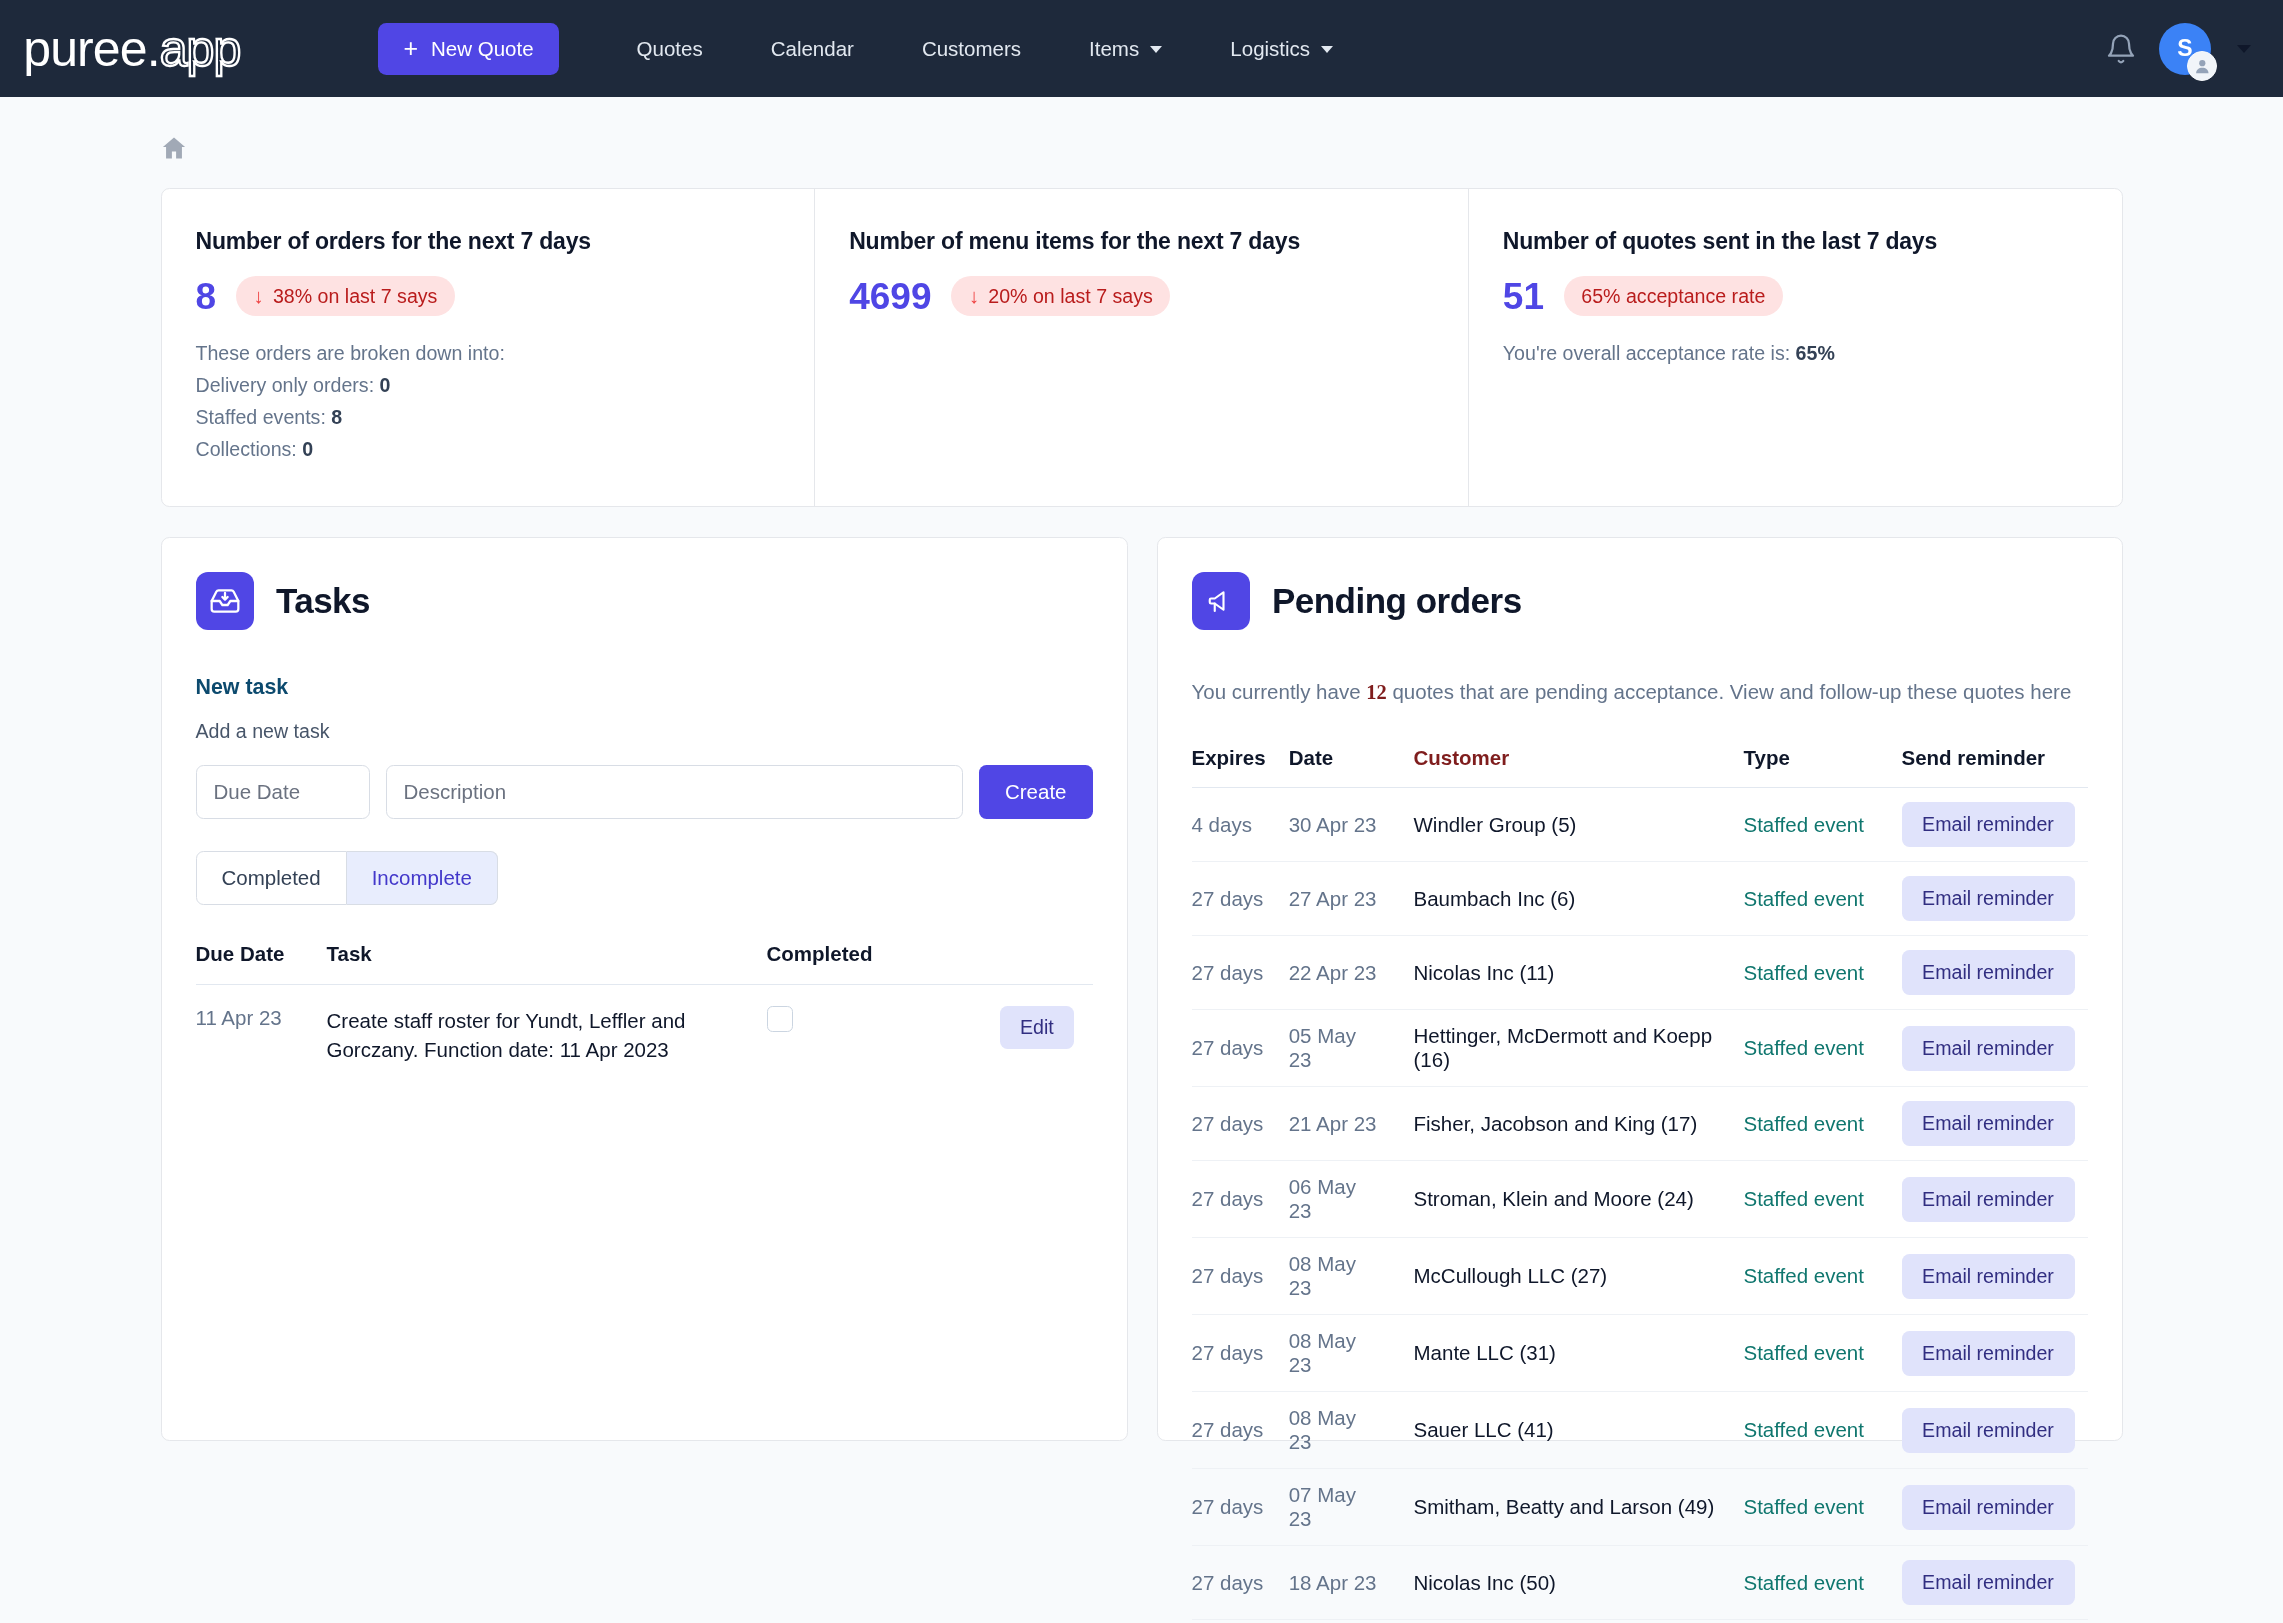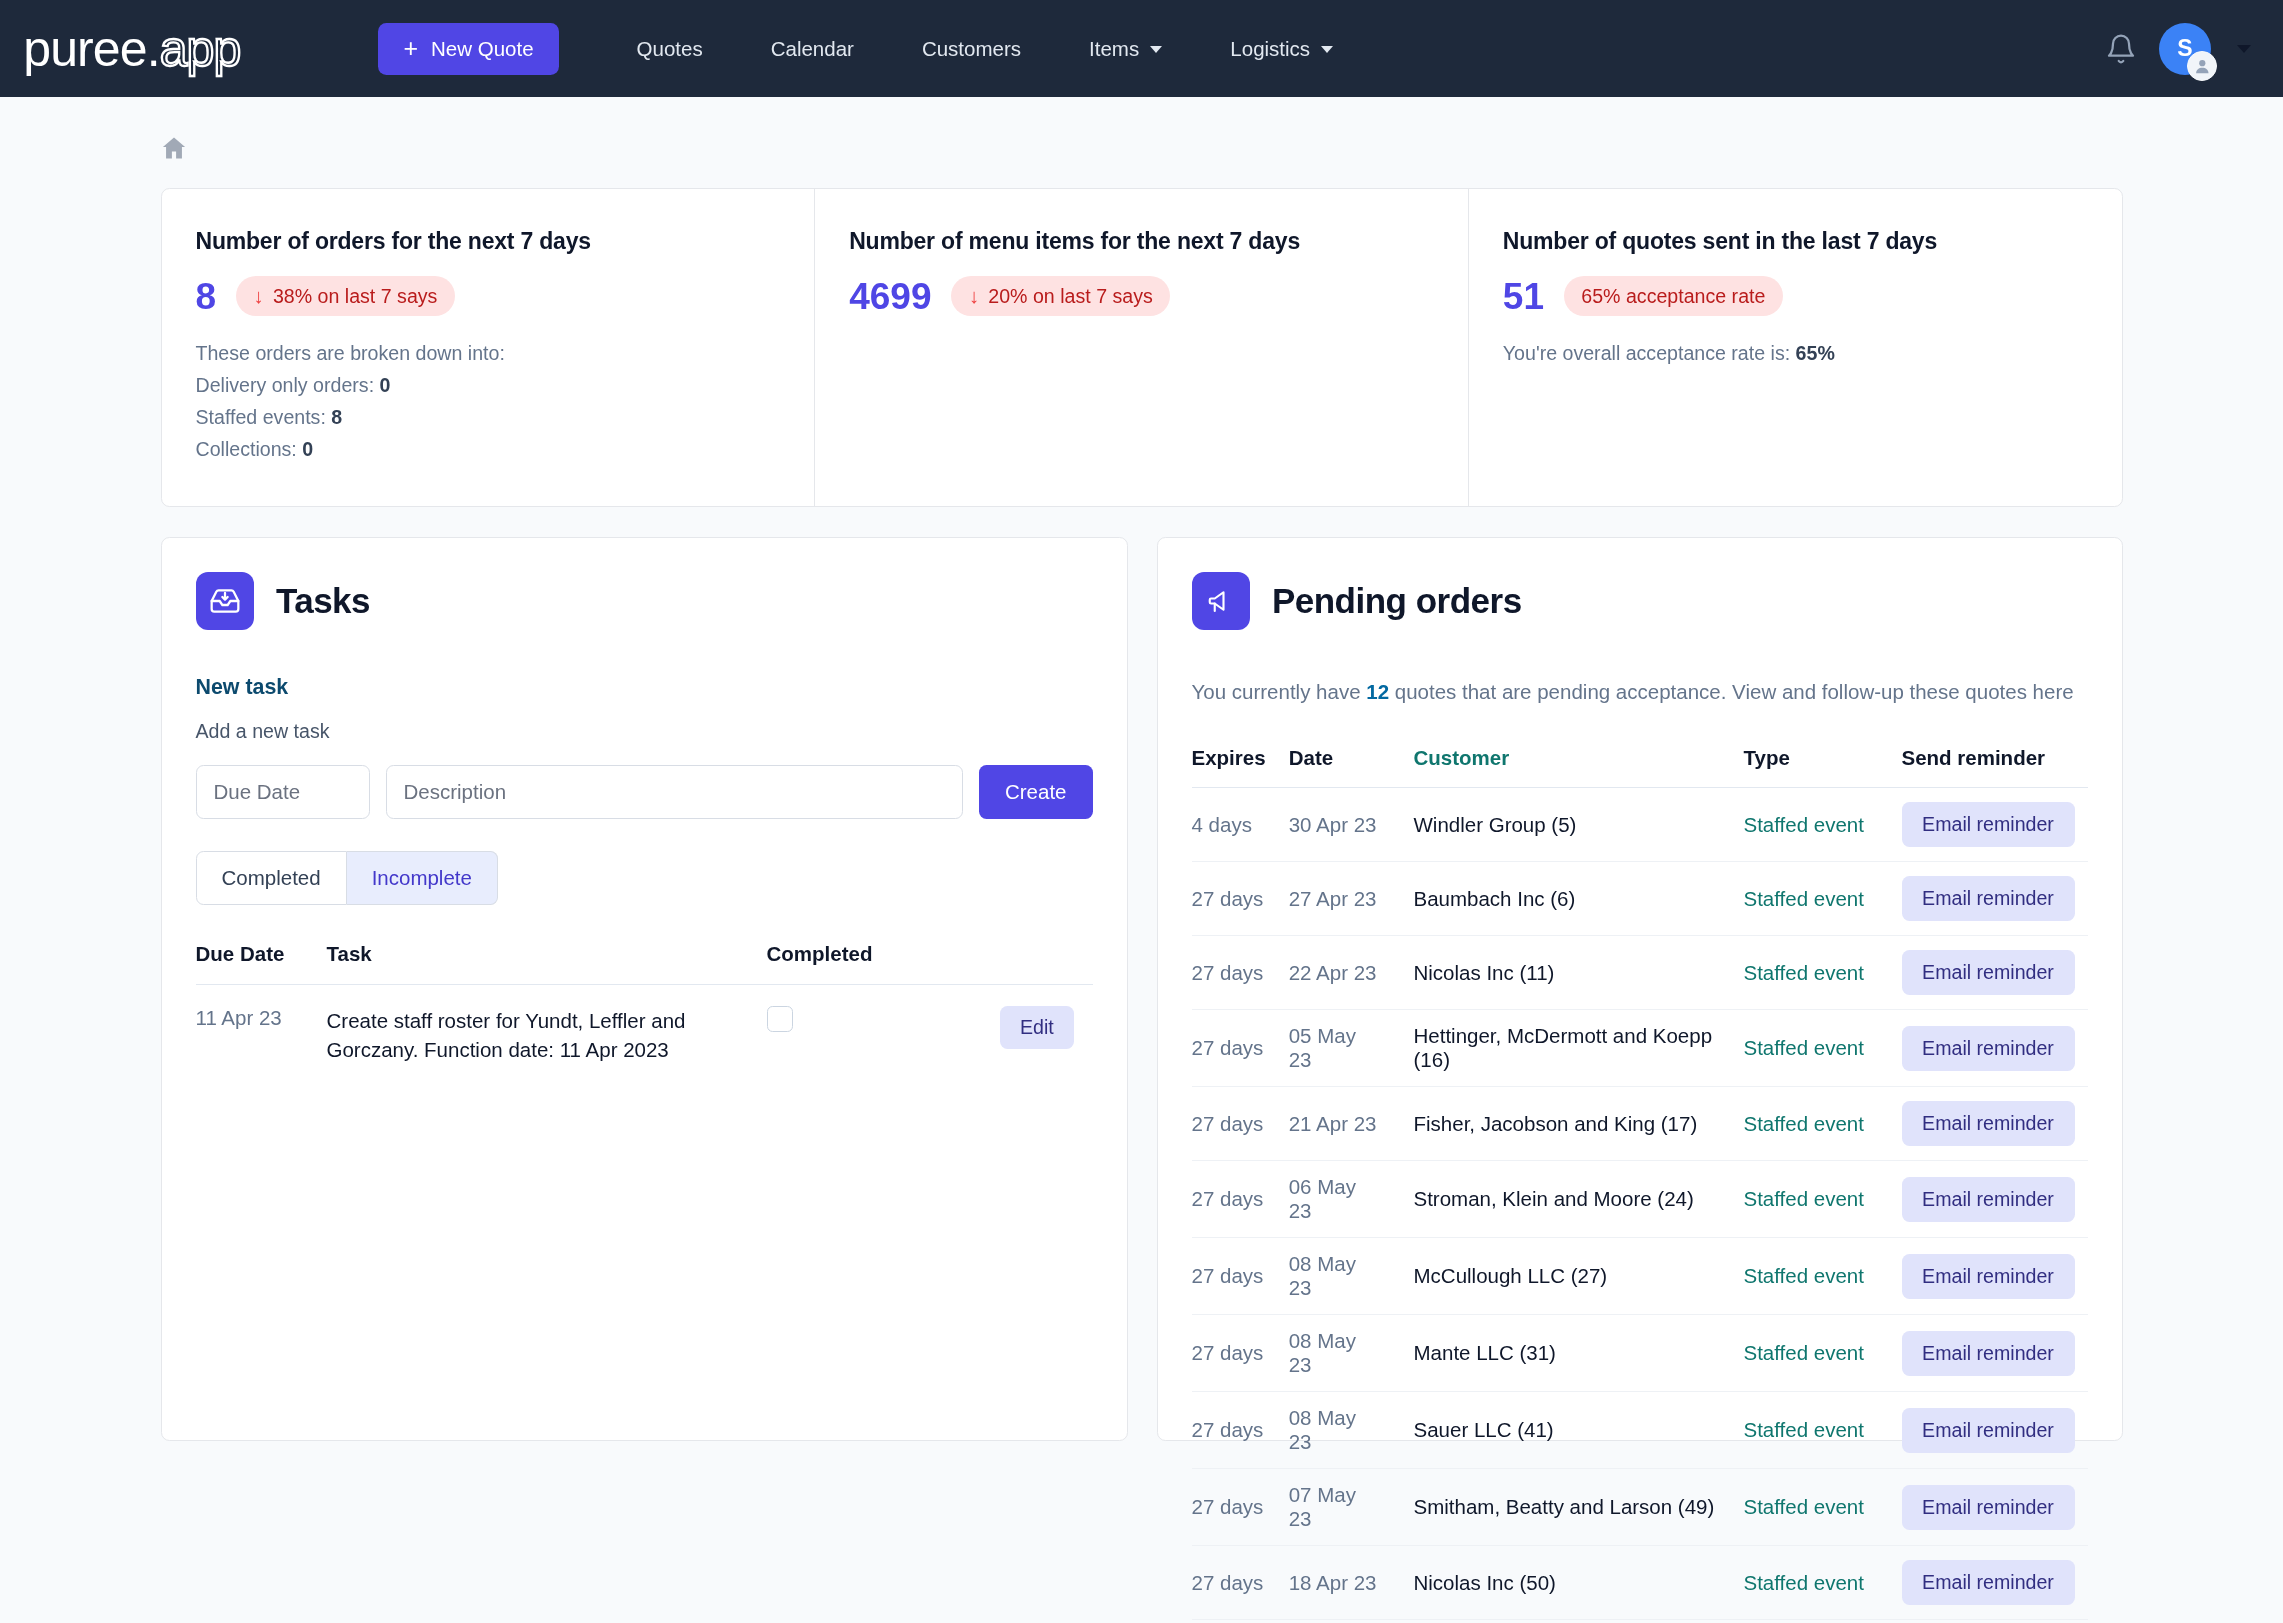--- a/index.html
+++ b/index.html
@@ -178,21 +178,21 @@
     background: #fff; display: block; cursor: pointer;
   }
   .btn-edit {
     background: #e0e3fb; color: #312e81; border: none;
     border-radius: 7.5px; height: 43px; padding: 0 20.5px;
     font-size: 19.6px; font-family: inherit; cursor: pointer;
   }
 
   
   .pending-sub { margin-top: 50px; font-size: 20.5px; color: #64748b; }
-  .pending-sub b { color: #0369a1; font-weight: 700; }
+  .pending-sub b { color: #7f1d1d; font-weight: 700; font-family: Liberation Serif, serif; }
   .ptbl { width: 100%; border-collapse: collapse; margin-top: 42px; }
   .ptbl th {
     text-align: left; font-size: 20.5px; font-weight: 700; color: #0f172a;
     padding: 0 0 17px 0; border-bottom: 0.9px solid #e2e8f0;
   }
   .ptbl td {
     padding: 14px 0; font-size: 20.5px;
     border-bottom: 0.9px solid #eef1f5;
     vertical-align: middle;
   }
@@ -382,21 +382,21 @@
 
         <div class="pending-sub">
           <span>You currently have </span><b>12</b><span> quotes that are pending acceptance. View and follow-up these quotes here</span>
         </div>
 
         <table class="ptbl">
           <thead>
               <tr id="pending-head">
                 <th class="c-exp" style="color: rgb(15, 23, 42);">Expires</th>
                 <th class="c-date" style="color: rgb(15, 23, 42);">Date</th>
-                <th class="c-cust" style="color: #0f766e;">Customer</th>
+                <th class="c-cust" style="color: #7f1d1d;">Customer</th>
                 <th class="c-type" style="color: rgb(15, 23, 42);">Type</th>
                 <th class="c-rem" style="color: rgb(15, 23, 42);">Send reminder</th>
               </tr>
             </thead>
           <tbody id="pending-body">
               <tr>
                 <td class="c-exp">4 days</td>
                 <td class="c-date">30 Apr 23</td>
                 <td class="c-cust">Windler Group (5)</td>
                 <td class="c-type">Staffed event</td>

